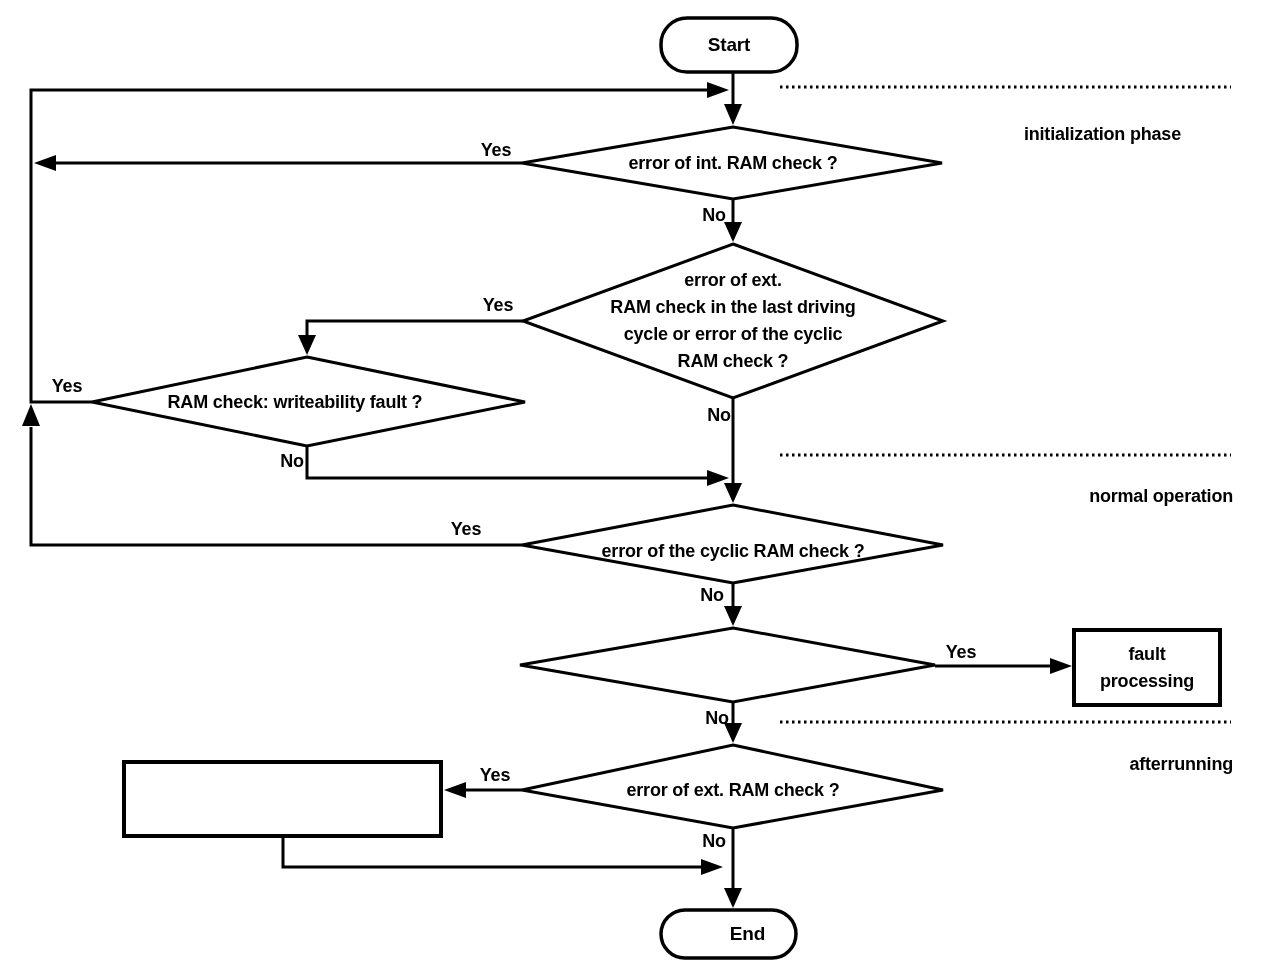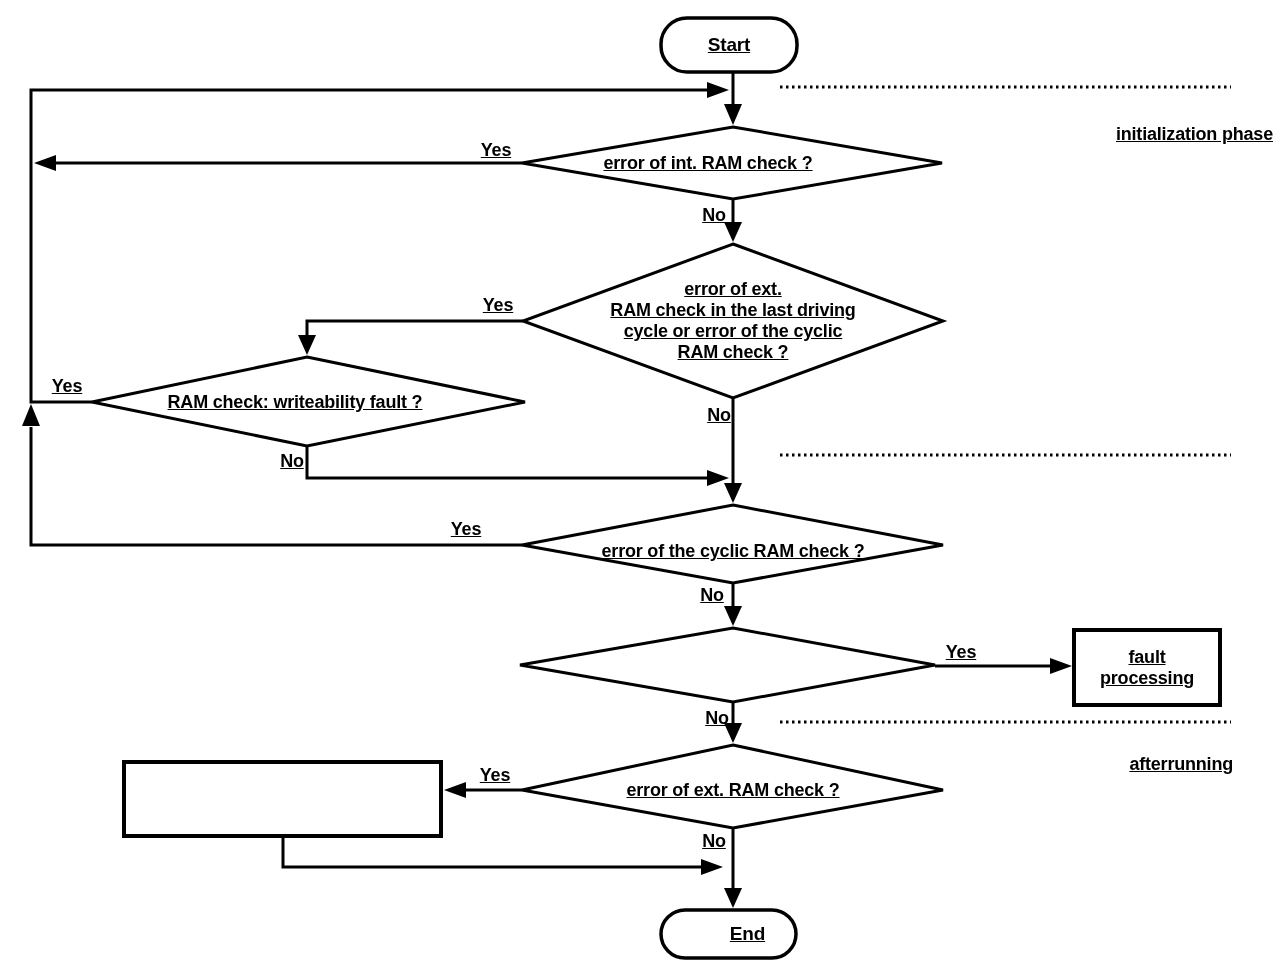--- a/index.html
+++ b/index.html
@@ -25,25 +25,24 @@
     position: absolute;
     display: flex;
     align-items: center;
     justify-content: center;
     font-weight: 700;
     font-size: 18px;
     line-height: 22px;
     text-align: center;
     white-space: nowrap;
     letter-spacing: -0.2px;
-    text-decoration: underline;
   }
   .t.multi {
     white-space: pre-wrap;
-    line-height: 21px;
+    line-height: 27px;
   }
   .t.terminal {
     font-size: 19px;
   }
   .t.phase {
     justify-content: flex-end;
     text-align: right;
   }
 </style>
 </head>
@@ -109,21 +108,21 @@
       <polygon points="1072,666 1050,658 1050,674"></polygon>
       <polygon points="733,743 724,723 742,723"></polygon>
       <polygon points="444,790 466,782 466,798"></polygon>
       <polygon points="723,867 701,859 701,875"></polygon>
       <polygon points="733,908 724,888 742,888"></polygon>
     </g>
   </svg>
 
   <div class="t terminal" style="left:661px; top:18px; width:136px; height:54px;">Start</div>
 
-  <div class="t" style="left:528px; top:149px; width:360px; height:28px;">error of int. RAM check ?</div>
+  <div class="t" style="left:553px; top:149px; width:360px; height:28px;">error of int. RAM check ?</div>
 
   <div class="t multi" style="left:573px; top:263px; width:320px; height:116px;">error of ext.
 RAM check in the last driving
 cycle or error of the cyclic
 RAM check ?</div>
 
   <div class="t" style="left:116px; top:388px; width:358px; height:28px;">RAM check: writeability fault ?</div>
 
   <div class="t" style="left:553px; top:531px; width:360px; height:28px;margin-top:6px;">error of the cyclic RAM check ?</div>
 
@@ -147,16 +146,17 @@
 
   <div class="t" style="left:441px; top:518px; width:50px; height:22px;">Yes</div>
   <div class="t" style="left:692px; top:584px; width:40px; height:22px;">No</div>
 
   <div class="t" style="left:936px; top:641px; width:50px; height:22px;">Yes</div>
   <div class="t" style="left:697px; top:707px; width:40px; height:22px;">No</div>
 
   <div class="t" style="left:470px; top:764px; width:50px; height:22px;">Yes</div>
   <div class="t" style="left:694px; top:830px; width:40px; height:22px;">No</div>
 
-  <div class="t phase" style="left:1040px; top:120px; width:233px; height:28px;">initialization phase</div>
+  <div class="t phase" style="left:948px; top:120px; width:233px; height:28px;">initialization phase</div>
+  <div class="t phase" style="left:1000px; top:482px; width:233px; height:28px;">normal operation</div>
   <div class="t phase" style="left:1000px; top:750px; width:233px; height:28px;">afterrunning</div>
 
 </div>
 
 </body></html>

